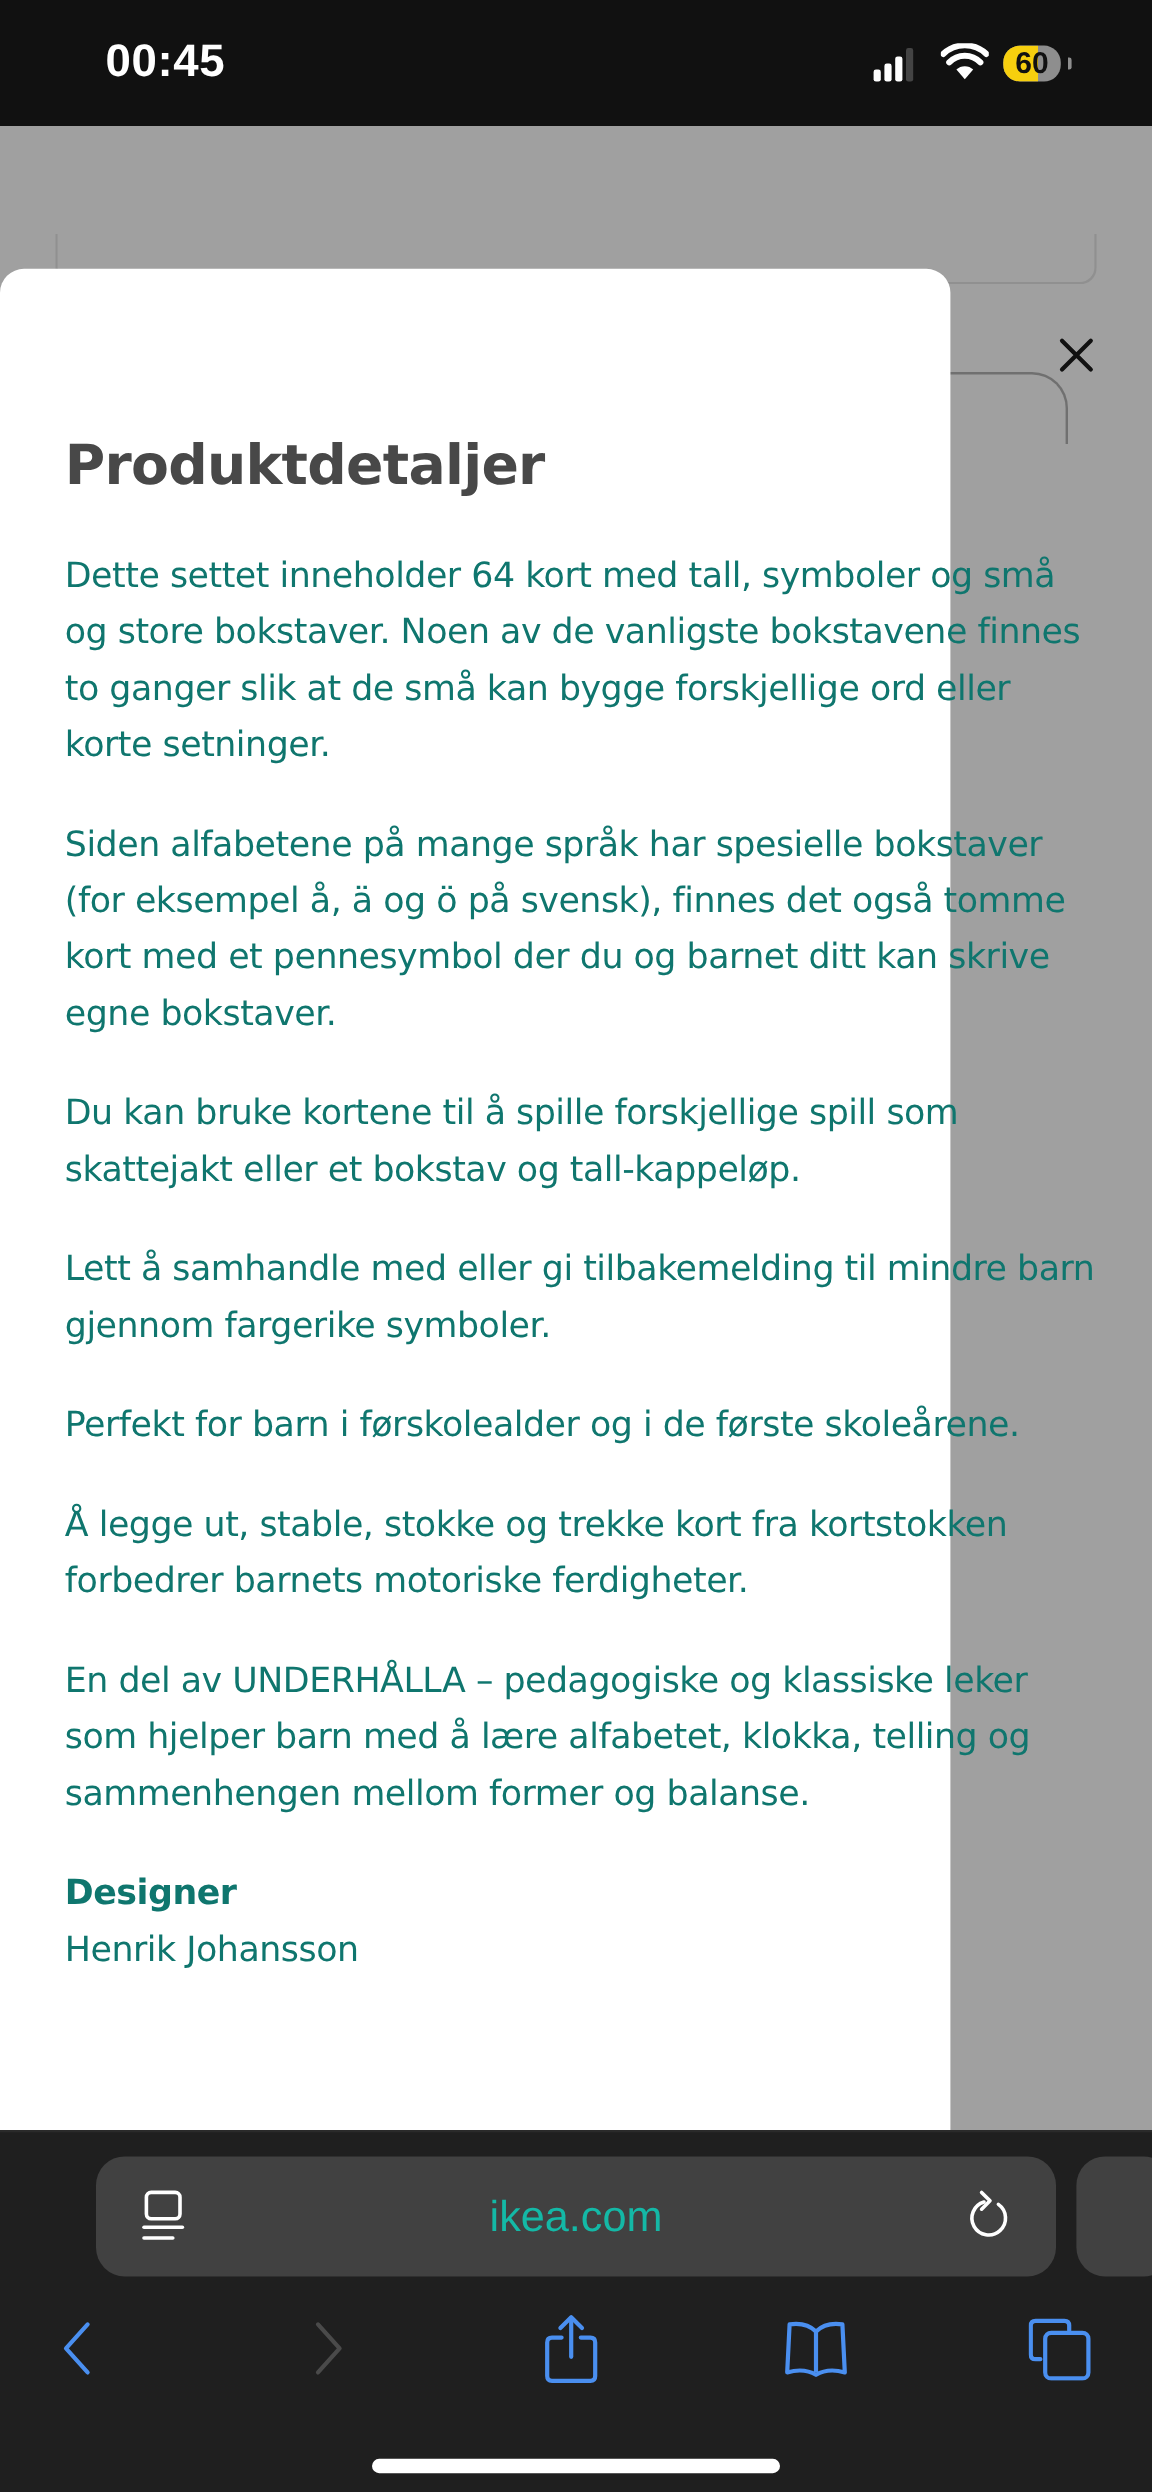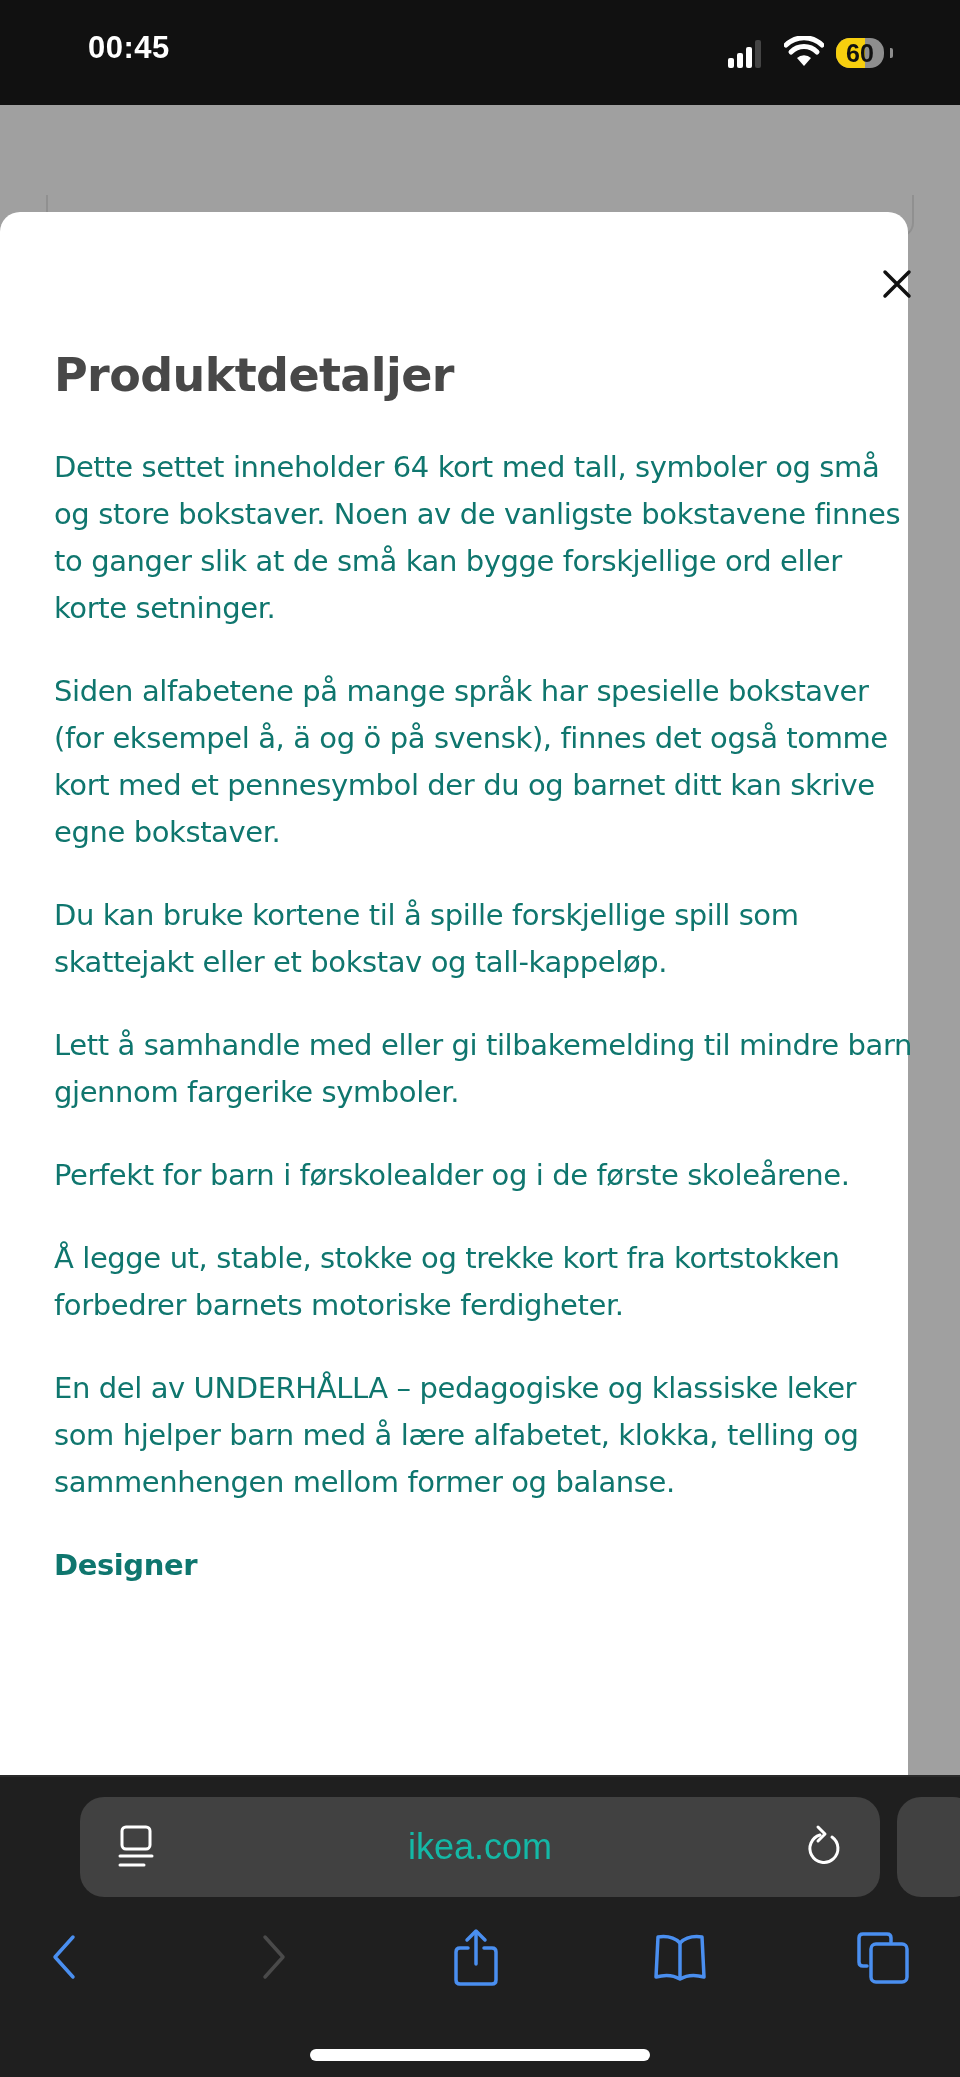--- a/index.html
+++ b/index.html
@@ -1,33 +1,33 @@
 <!DOCTYPE html>
 <html><head>
 <meta charset="utf-8">
 <style>
   * { box-sizing: border-box; margin: 0; padding: 0; }
   html, body { width: 960px; height: 2077px; overflow: hidden; background: #111; }
   body { position: relative; font-family: "DejaVu Sans", "Liberation Sans", sans-serif; }
 
   .status-bar { position: absolute; left: 0; top: 0; width: 960px; height: 105px; background: #111111; }
-  .status-time { position: absolute; left: 88px; top: 30px; color: #fff; font-family: "Liberation Sans", sans-serif; font-weight: bold; font-size: 31px; letter-spacing: 0.5px; }
+  .status-time { position: absolute; left: 88px; top: 30px; color: #fff; font-family: "Liberation Sans", sans-serif; font-weight: bold; font-size: 38px; letter-spacing: 0.5px; }
   .signal { position: absolute; left: 728px; top: 40px; width: 34px; height: 28px; }
   .signal span { position: absolute; bottom: 0; width: 6px; border-radius: 2px; background: #fff; }
   .wifi { position: absolute; left: 784px; top: 36px; }
   .battery { position: absolute; left: 836px; top: 38px; width: 48px; height: 30px; border-radius: 14px; background: #8e8e8e; overflow: hidden; }
   .battery .fill { position: absolute; left: 0; top: 0; bottom: 0; width: 60%; background: #f7cf0e; }
   .battery .label { position: absolute; left: 0; right: 0; top: 0; bottom: 0; text-align: center; font-family: "Liberation Sans", sans-serif; font-weight: bold; font-size: 25px; line-height: 30px; color: #111; }
   .battery-tip { position: absolute; left: 890px; top: 48px; width: 3px; height: 10px; border-radius: 0 2px 2px 0; background: #8e8e8e; }
 
   .backdrop { position: absolute; left: 0; top: 105px; width: 960px; height: 1670px; background: #a0a0a0; }
   .bg-card { position: absolute; left: 46px; top: 90px; width: 868px; height: 42px; border: 2px solid #909090; border-top: none; border-radius: 0 0 14px 14px; }
   .bg-pill { position: absolute; left: 70px; top: 205px; width: 820px; height: 60px; border: 2px solid #707070; border-bottom: none; border-radius: 30px 30px 0 0; }
 
-  .sheet { position: absolute; left: 0; top: 212px; width: 908px; height: 1565px; background: #ffffff; border-radius: 20px 20px 0 0; }
+  .sheet { position: absolute; left: 0; top: 224px; width: 792px; height: 1565px; background: #ffffff; border-radius: 20px 20px 0 0; }
   .close-btn { position: absolute; left: 870px; top: 45px; width: 54px; height: 54px; display: flex; align-items: center; justify-content: center; cursor: pointer; }
   .sheet-title { position: absolute; left: 54px; top: 136px; font-size: 46px; font-weight: bold; color: #484848; letter-spacing: -0.6px; }
   .content { position: absolute; left: 54px; top: 232px; width: 860px; color: #0f766e; font-size: 29px; line-height: 47px; letter-spacing: -0.4px; }
   .content p { margin-bottom: 36px; }
   .designer-label { font-weight: bold; line-height: 47px; }
   .designer-name { line-height: 47px; }
 
   .browser-bar { position: absolute; left: 0; top: 1775px; width: 960px; height: 302px; background: #1f1f1f; border-top: 2px solid #2a2a2a; }
   .url-field { position: absolute; left: 80px; top: 20px; width: 800px; height: 100px; background: #414141; border-radius: 24px; }
   .url-text { position: absolute; left: 0; right: 0; top: 0; line-height: 100px; text-align: center; color: #14b8a6; font-family: "Liberation Sans", sans-serif; font-size: 36px; }
@@ -74,20 +74,21 @@
   <h1 class="sheet-title">Produktdetaljer</h1>
   <div class="content">
     <p>Dette settet inneholder 64 kort med tall, symboler og små og store bokstaver. Noen av de vanligste bokstavene finnes to ganger slik at de små kan bygge forskjellige ord eller korte setninger.</p>
     <p>Siden alfabetene på mange språk har spesielle bokstaver (for eksempel å, ä og ö på svensk), finnes det også tomme kort med et pennesymbol der du og barnet ditt kan skrive egne bokstaver.</p>
     <p>Du kan bruke kortene til å spille forskjellige spill som skattejakt eller et bokstav og tall-kappeløp.</p>
     <p>Lett å samhandle med eller gi tilbakemelding til mindre barn gjennom fargerike symboler.</p>
     <p>Perfekt for barn i førskolealder og i de første skoleårene.</p>
     <p>Å legge ut, stable, stokke og trekke kort fra kortstokken forbedrer barnets motoriske ferdigheter.</p>
     <p>En del av UNDERHÅLLA – pedagogiske og klassiske leker som hjelper barn med å lære alfabetet, klokka, telling og sammenhengen mellom former og balanse.</p>
     <div class="designer-label">Designer</div>
+    <div class="designer-name">Henrik Johansson</div>
   </div>
 </div>
 
 <div class="browser-bar">
   <div class="url-field">
     <svg class="reader-icon" width="36" height="44" viewBox="0 0 36 44">
       <rect x="4" y="2" width="28" height="22" rx="4" stroke="#fff" stroke-width="3" fill="none"></rect>
       <line x1="2" y1="31" x2="34" y2="31" stroke="#fff" stroke-width="3" stroke-linecap="round"></line>
       <line x1="2" y1="40" x2="26" y2="40" stroke="#fff" stroke-width="3" stroke-linecap="round"></line>
     </svg>

